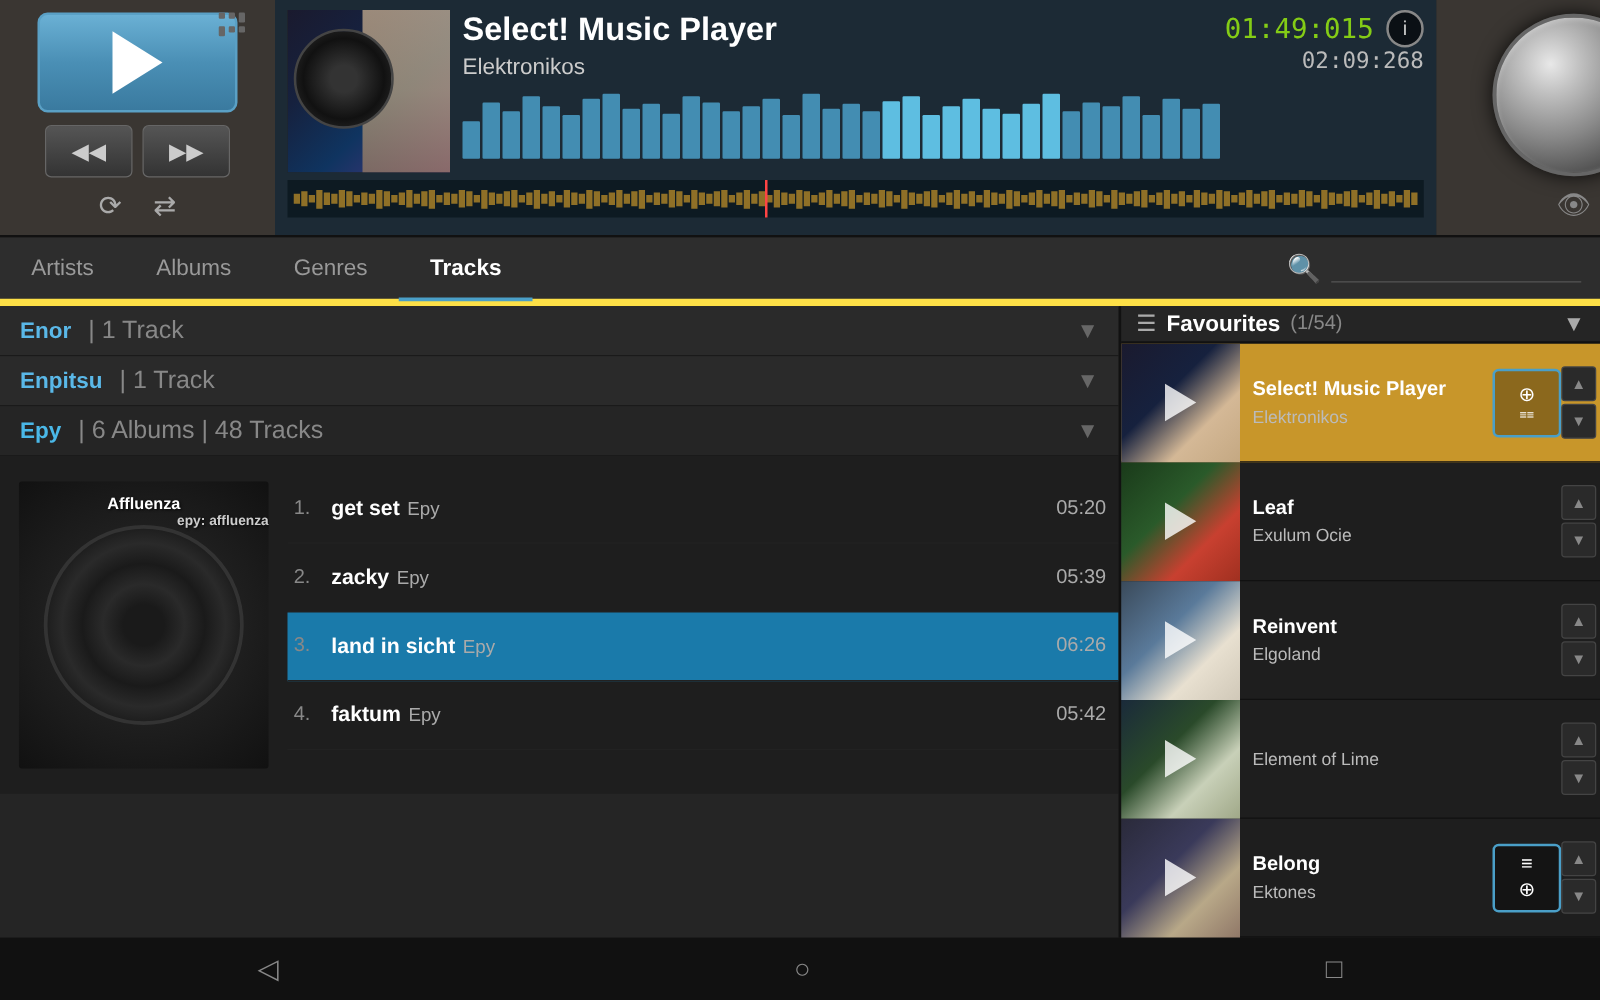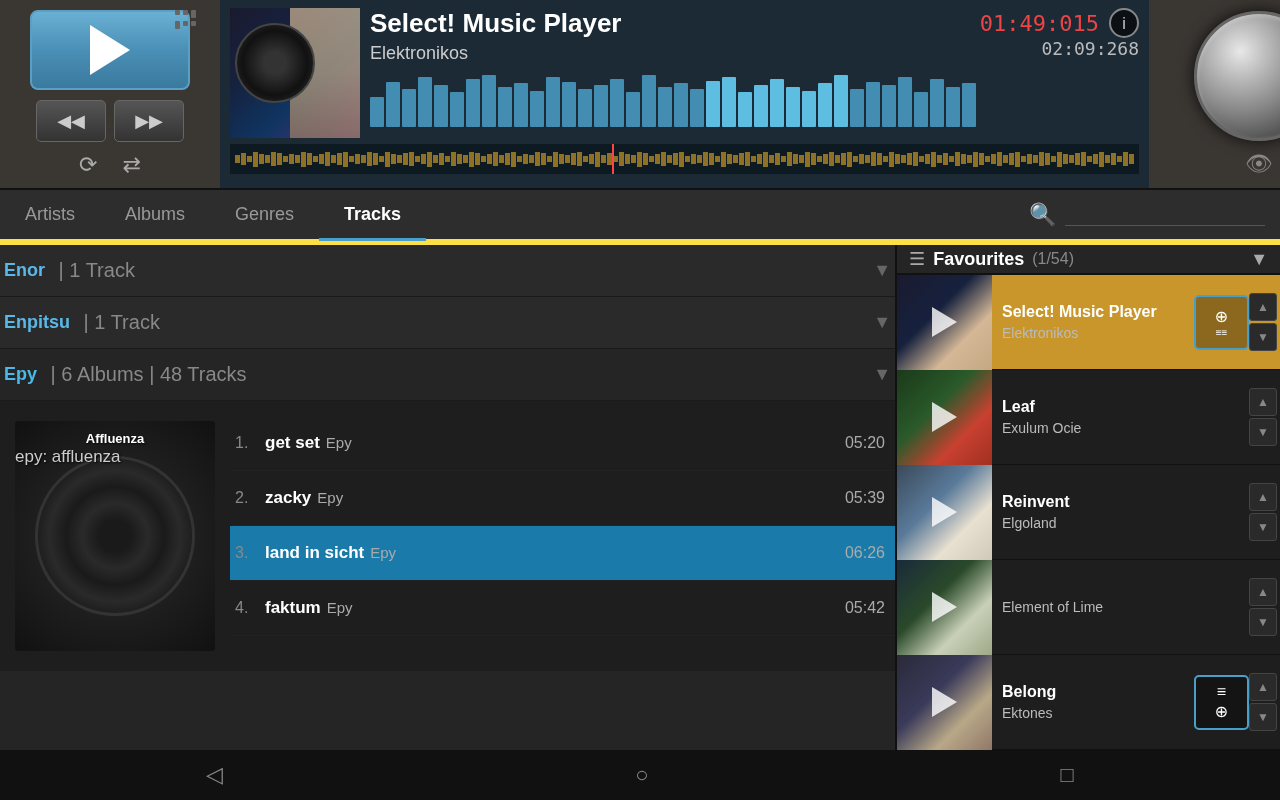--- a/index.html
+++ b/index.html
@@ -174,21 +174,21 @@
 
     .time-display {
       position: absolute;
       top: 8px;
       right: 10px;
       text-align: right;
     }
 
     .time-current {
       font-size: 22px;
-      color: #ef4444;
+      color: #84cc16;
       font-family: monospace;
     }
 
     .time-total {
       font-size: 18px;
       color: #bbb;
       font-family: monospace;
     }
 
     .info-circle {
@@ -319,22 +319,22 @@
     
     .tracks-panel {
       flex: 1;
       overflow-y: auto;
       background: #252525;
     }
 
     .artist-group-header {
       display: flex;
       align-items: center;
-      padding: 0 4px;
-      height: 52px;
+      padding: 0 16px;
+      height: 40px;
       background: #2a2a2a;
       border-bottom: 1px solid #1a1a1a;
       cursor: pointer;
     }
 
     .artist-name-header {
       font-size: 18px;
       color: #5ab8e8;
       font-weight: bold;
     }
@@ -403,24 +403,25 @@
       font-weight: bold;
       color: #fff;
       text-shadow: 1px 1px 2px rgba(0,0,0,0.8);
     }
 
     .album-cover-sublabel {
       position: absolute;
       top: 26px;
       left: 0;
       right: 0;
-      text-align: left;
-      font-size: 17px;
+      text-align: right;
+      font-size: 11px;
       color: #ccc;
       text-shadow: 1px 1px 2px rgba(0,0,0,0.8);
+      font-weight: bold;
     }
 
     .tracks-list {
       flex: 1;
       padding-top: 5px;
     }
 
     .track-row {
       display: flex;
       align-items: center;

